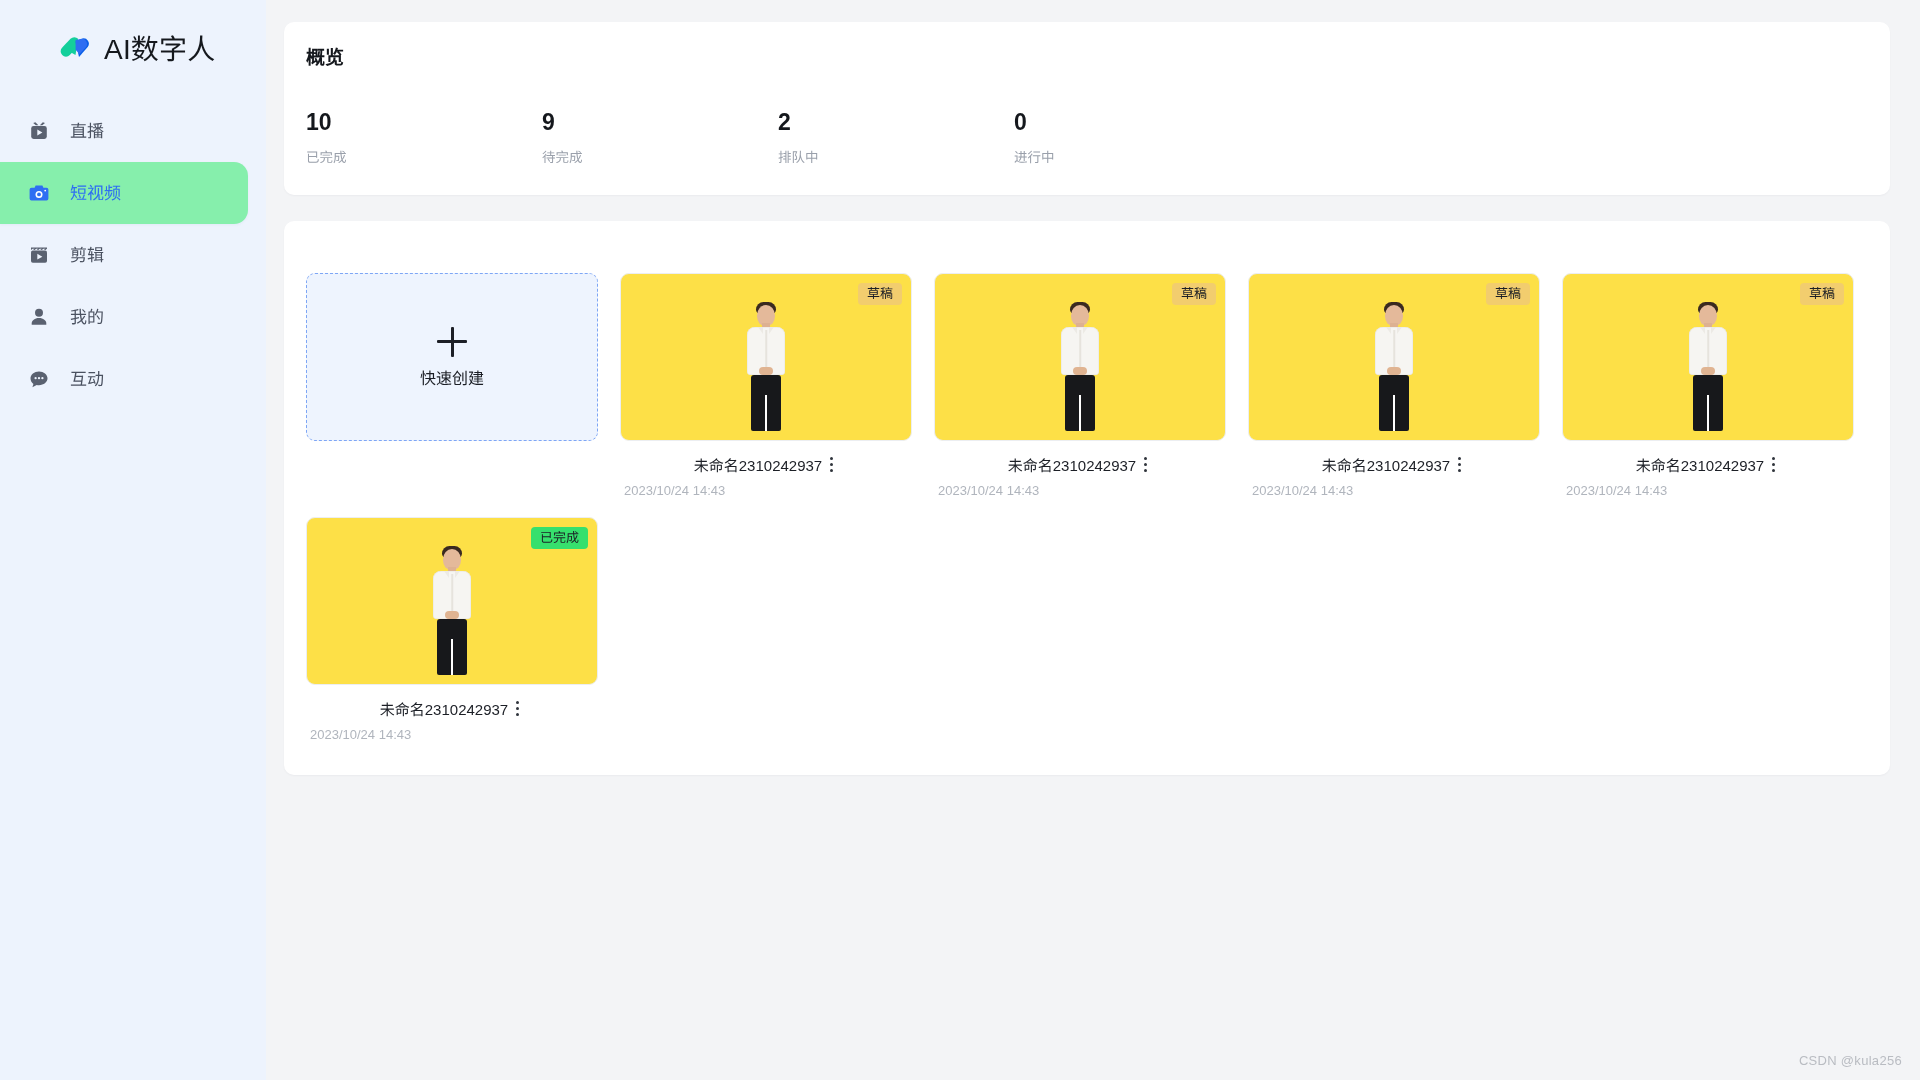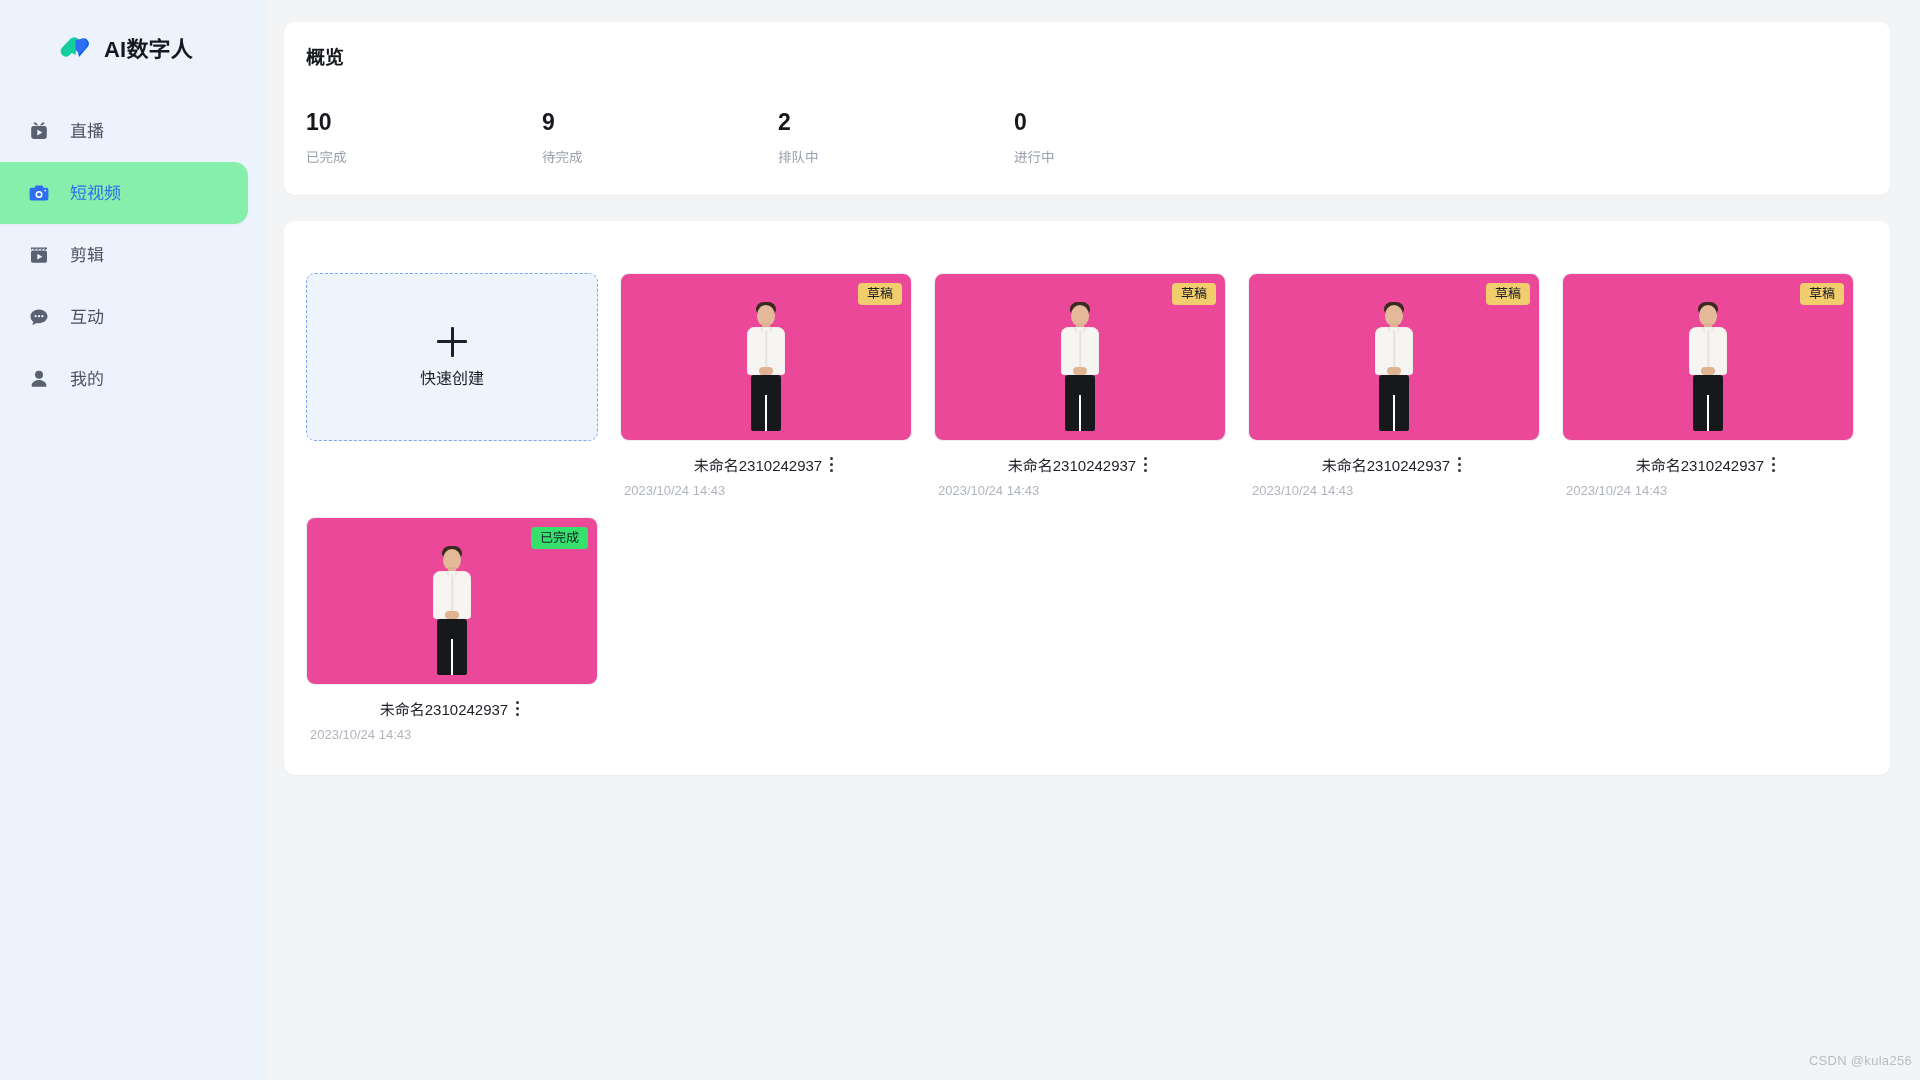--- a/index.html
+++ b/index.html
@@ -19,21 +19,21 @@
     flex: 0 0 266px;
     position: relative;
   }
   .brand {
     display: flex; align-items: center; gap: 11px;
     padding: 22px 0 0 58px;
     height: 78px;
   }
   .brand-logo { width: 35px; height: 35px; position: relative; flex: 0 0 35px; }
   .brand-name {
-    font-size: 22px; font-weight: 700; color: #15181d;
+    font-size: 28px; font-weight: 400; color: #15181d;
     letter-spacing: .2px; line-height: 1;
   }
   .nav { margin-top: 22px; }
   .nav-item {
     display: flex; align-items: center; gap: 20px;
     height: 62px;
     margin: 0 18px 0 0;
     padding-left: 28px;
     border-radius: 0 12px 12px 0;
     cursor: pointer;
@@ -115,21 +115,21 @@
   .plus::before, .plus::after {
     content:""; position:absolute; background:#1c1f26; border-radius:1px;
   }
   .plus::before { left: 0; top: 13.5px; width: 30px; height: 3px; }
   .plus::after  { top: 0; left: 13.5px; height: 30px; width: 3px; }
   .create-label { font-size: 16px; color: #1c1f26; line-height: 1; }
 
   .work-card { width: 292px; cursor: pointer; }
   .thumb {
     width: 292px; height: 168px;
-    background: #ec4899;
+    background: #fde047;
     border: 1px solid #eceef1;
     border-radius: 9px;
     position: relative;
     overflow: hidden;
     font-family: Liberation Serif, serif;
   }
   .badge {
     position: absolute; top: 9px; right: 9px;
     padding: 4px 9px;
     border-radius: 4px;
@@ -206,21 +206,21 @@
     padding: 9px 0 0 4px;
   }
   .dots {
     width: 18px; height: 20px;
     display:flex; flex-direction: column; align-items:center; justify-content:center; gap:3px;
     cursor: pointer; margin-top: -3px;
   }
   .dots i { width: 3.2px; height: 3.2px; border-radius: 50%; background: #30343c; display:block; }
 
   .watermark {
-    position: absolute; right: 8px; bottom: 12px;
+    position: absolute; right: 18px; bottom: 12px;
     font-size: 13px; color: #b9bcc2; letter-spacing: .3px; margin-top: 20px;
   }
 </style>
 </head>
 <body>
 
 <div class="app">
 
   <aside class="sidebar">
 
@@ -272,37 +272,37 @@
             <rect x="2" y="5.6" width="16" height="12.2" rx="1.8"></rect>
             <path d="M8.3 8.8 L13.4 11.7 L8.3 14.6 Z" fill="#edf3fd"></path>
           </svg>
         </span>
         <span class="nav-label">剪辑</span>
       </div>
 
       <div class="nav-item">
         <span class="ico">
           <svg width="20" height="20" viewBox="0 0 20 20" fill="#5a6170">
+            <circle cx="10" cy="5.8" r="4"></circle>
+            <path d="M10 11 c4.3 0 7.3 2.6 7.3 5.4 v1.4 H2.7 v-1.4 C2.7 13.6 5.7 11 10 11 Z"></path>
+          </svg>
+        </span>
+        <span class="nav-label">我的</span>
+      </div>
+
+      <div class="nav-item">
+        <span class="ico">
+          <svg width="20" height="20" viewBox="0 0 20 20" fill="#5a6170">
             <path d="M10 2.4 c4.7 0 8.5 3.1 8.5 6.9 c0 3.8 -3.8 6.9 -8.5 6.9 a11 11 0 0 1 -2.3 -.24 L3.4 18.2 l1 -3.3 C2.5 13.6 1.5 11.5 1.5 9.3 C1.5 5.5 5.3 2.4 10 2.4 Z"></path>
             <circle cx="6.6" cy="9.2" r="1.15" fill="#edf3fd"></circle>
             <circle cx="10" cy="9.2" r="1.15" fill="#edf3fd"></circle>
             <circle cx="13.4" cy="9.2" r="1.15" fill="#edf3fd"></circle>
           </svg>
         </span>
         <span class="nav-label">互动</span>
-      </div>
-
-      <div class="nav-item">
-        <span class="ico">
-          <svg width="20" height="20" viewBox="0 0 20 20" fill="#5a6170">
-            <circle cx="10" cy="5.8" r="4"></circle>
-            <path d="M10 11 c4.3 0 7.3 2.6 7.3 5.4 v1.4 H2.7 v-1.4 C2.7 13.6 5.7 11 10 11 Z"></path>
-          </svg>
-        </span>
-        <span class="nav-label">我的</span>
       </div>
 
     </nav>
   </aside>
 
   <main class="main">
 
     <section class="card-panel overview">
       <h2 class="panel-title">概览</h2>
       <div class="stats">

